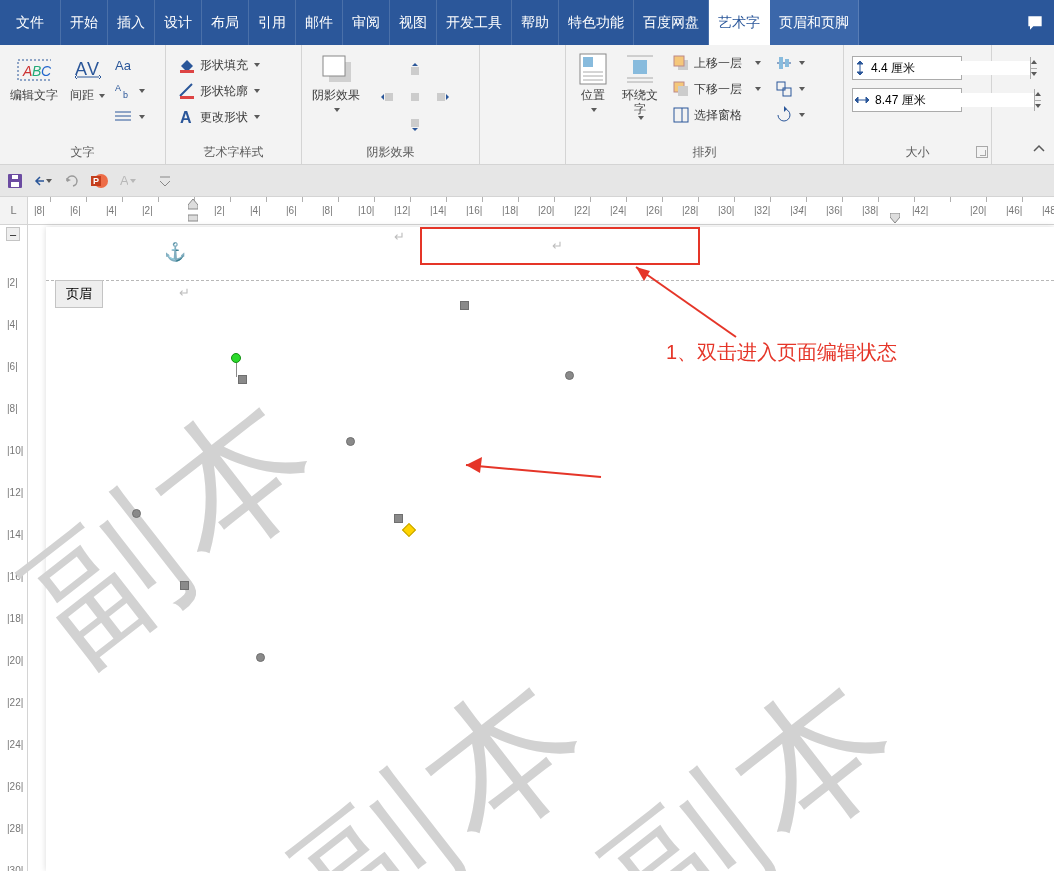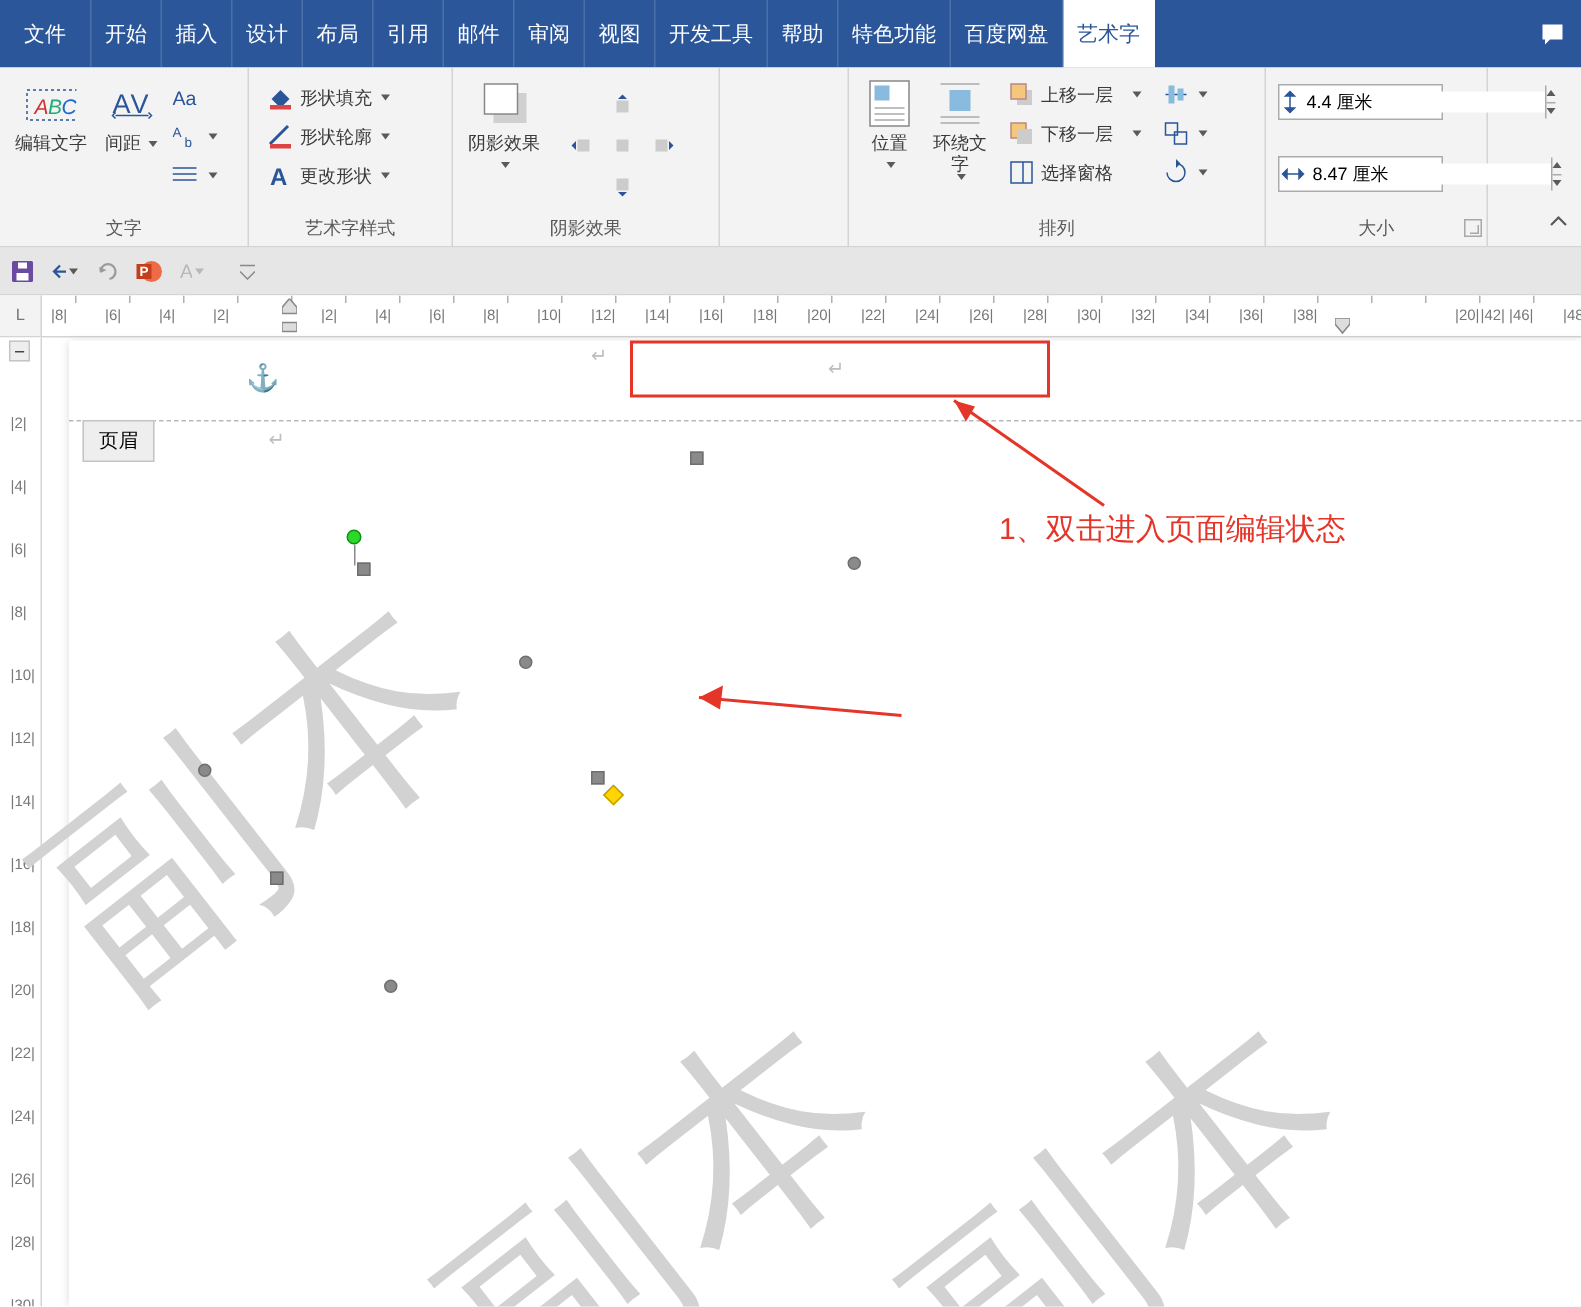--- a/index.html
+++ b/index.html
@@ -73,20 +73,21 @@
   <div class="tab">布局</div>
   <div class="tab">引用</div>
   <div class="tab">邮件</div>
   <div class="tab">审阅</div>
   <div class="tab">视图</div>
   <div class="tab">开发工具</div>
   <div class="tab">帮助</div>
   <div class="tab">特色功能</div>
   <div class="tab">百度网盘</div>
   <div class="tab active">艺术字</div>
+  <div class="tab highlight">页眉和页脚</div>
   <div style="flex:1"></div>
   <div class="comment">
     <svg viewBox="0 0 24 24">
         <path fill="#fff" d="M4 4h16v12H10l-4 4v-4H4z"></path>
       </svg>
   </div>
 </div>
 
 <div class="ribbon">
 
@@ -291,21 +292,21 @@
             </svg>
             <span class="drop"></span>
           </div>
       </div>
     </div>
     <div class="group-label"><span>排列</span></div>
   </div>
 
   <div class="group" style="width:148px">
     <div class="group-body">
-        <div class="col" style="gap:24px;padding:6px 4px">
+        <div class="col" style="gap:8px;padding:6px 4px">
       <div class="spin">
         <div class="ic">
               <svg width="14" height="18">
                 <path d="M7 2 L4 5 L10 5 Z M7 16 L4 13 L10 13 Z M7 5 L7 13" stroke="#2a5699" fill="#2a5699"></path>
               </svg>
             </div>
         <input value="4.4 厘米" style="">
         <div class="sp">
               <div>
                 <span class="up"></span>
@@ -419,29 +420,29 @@
       <span class="tick" style="left: 582px;">|24|</span>
       <span class="tickl" style="left: 598px;"></span>
       <span class="tick" style="left: 618px;">|26|</span>
       <span class="tickl" style="left: 634px;"></span>
       <span class="tick" style="left: 654px;">|28|</span>
       <span class="tickl" style="left: 670px;"></span>
       <span class="tick" style="left: 690px;">|30|</span>
       <span class="tickl" style="left: 706px;"></span>
       <span class="tick" style="left: 726px;">|32|</span>
       <span class="tickl" style="left: 742px;"></span>
-      <span class="tick" style="left: 762px;">|34|</span>
+      <span class="tick" style="left: 762px; font-style: italic;">|34|</span>
       <span class="tickl" style="left: 778px;"></span>
       <span class="tick" style="left: 798px;">|36|</span>
       <span class="tickl" style="left: 814px;"></span>
       <span class="tick" style="left: 834px;">|38|</span>
       <span class="tickl" style="left: 850px;"></span>
       <span class="tick" style="left: 870px; margin-top: 26px;">|40|</span>
       <span class="tickl" style="left: 886px;"></span>
-      <span class="tick" style="left: 959px;">|42|</span>
+      <span class="tick" style="left: 884px;">|42|</span>
       <span class="tickl" style="left: 922px;"></span>
       <span class="tick" style="left: 942px;">|20|</span>
       <span class="tickl" style="left: 958px;"></span>
       <span class="tick" style="left: 978px;">|46|</span>
       <span class="tickl" style="left: 994px;"></span>
       <span class="tick" style="left: 1014px;">|48|</span>
       <div style="position: absolute; left: 160px; top: 2px; width: 10px; height: 22px;"><svg width="10" height="24">
           <path d="M0 6 L5 0 L10 6 L10 10 L0 10 Z" fill="#ddd" stroke="#888"></path>
           <rect x="0" y="16" width="10" height="6" fill="#ddd" stroke="#888"></rect>
         </svg></div>

